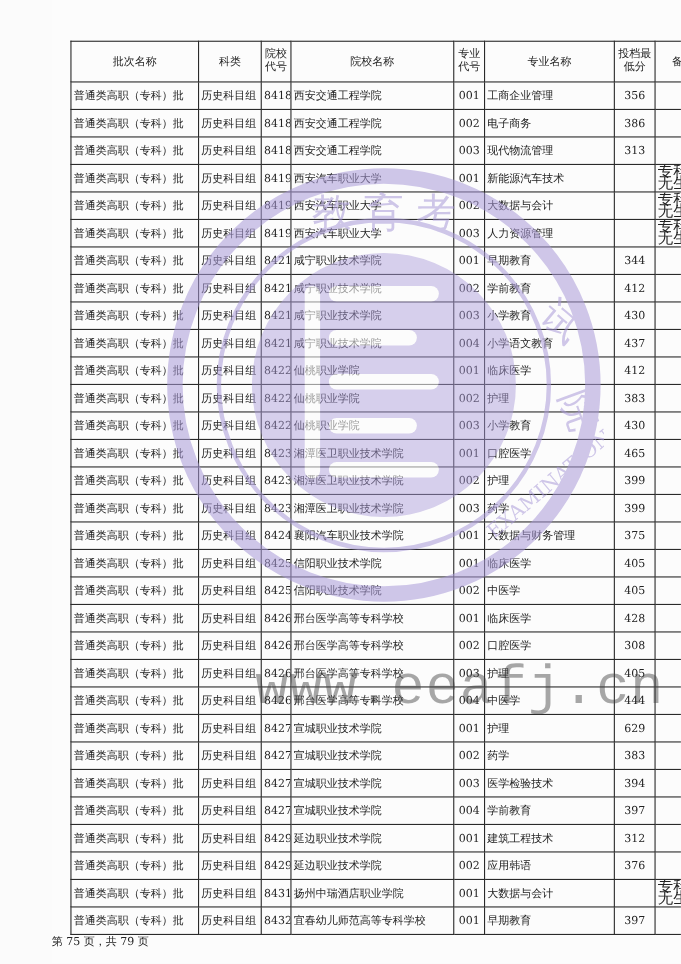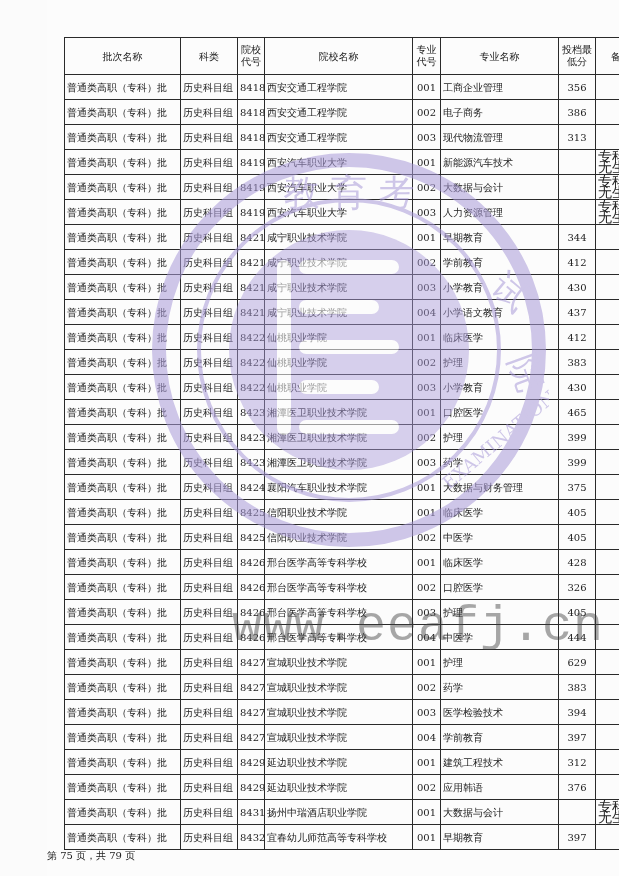--- a/index.html
+++ b/index.html
@@ -273,21 +273,21 @@
           <td class="c">428</td>
           <td class="note"></td>
         </tr>
         <tr>
           <td class="l">普通类高职（专科）批</td>
           <td class="l">历史科目组</td>
           <td class="c">8426</td>
           <td class="l">邢台医学高等专科学校</td>
           <td class="c">002</td>
           <td class="l">口腔医学</td>
-          <td class="c">326</td>
+          <td class="c">308</td>
           <td class="note"></td>
         </tr>
         <tr>
           <td class="l">普通类高职（专科）批</td>
           <td class="l">历史科目组</td>
           <td class="c">8426</td>
           <td class="l">邢台医学高等专科学校</td>
           <td class="c">003</td>
           <td class="l">护理</td>
           <td class="c">405</td>

